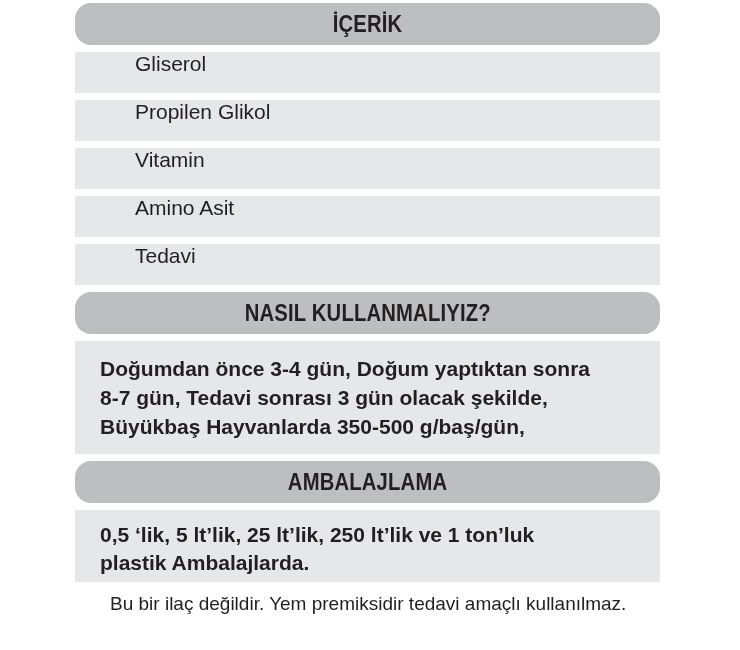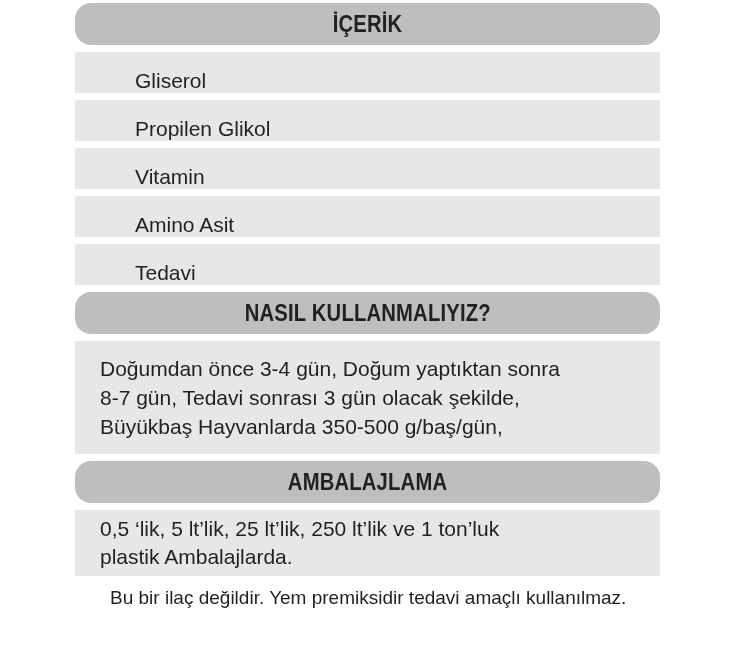--- a/index.html
+++ b/index.html
@@ -32,34 +32,35 @@
     font-size: 23px;
     letter-spacing: 0.2px;
     transform: scaleX(0.88);
     white-space: nowrap;
   }
   .row {
     background: #e6e7e8;
     height: 41px;
     margin-bottom: 7px;
     display: flex;
-    align-items: flex-end;
+    align-items: flex-start;
     padding-left: 60px;
     font-size: 21px;
     box-sizing: border-box;
   }
   .textblock {
     background: #e6e7e8;
     margin-bottom: 7px;
     padding: 13px 25px 13px 25px;
     font-size: 21px;
     line-height: 29px;
+    font-weight: bold;
   }
   .textblock.packaging {
-    padding-top: 5px;
+    padding-top: 11px;
     padding-bottom: 5px;
     line-height: 28px;
   }
   .tline { white-space: nowrap; }
   .footer-note {
     margin-top: 11px;
     margin-left: 35px;
     font-size: 19px;
   }
 </style>

